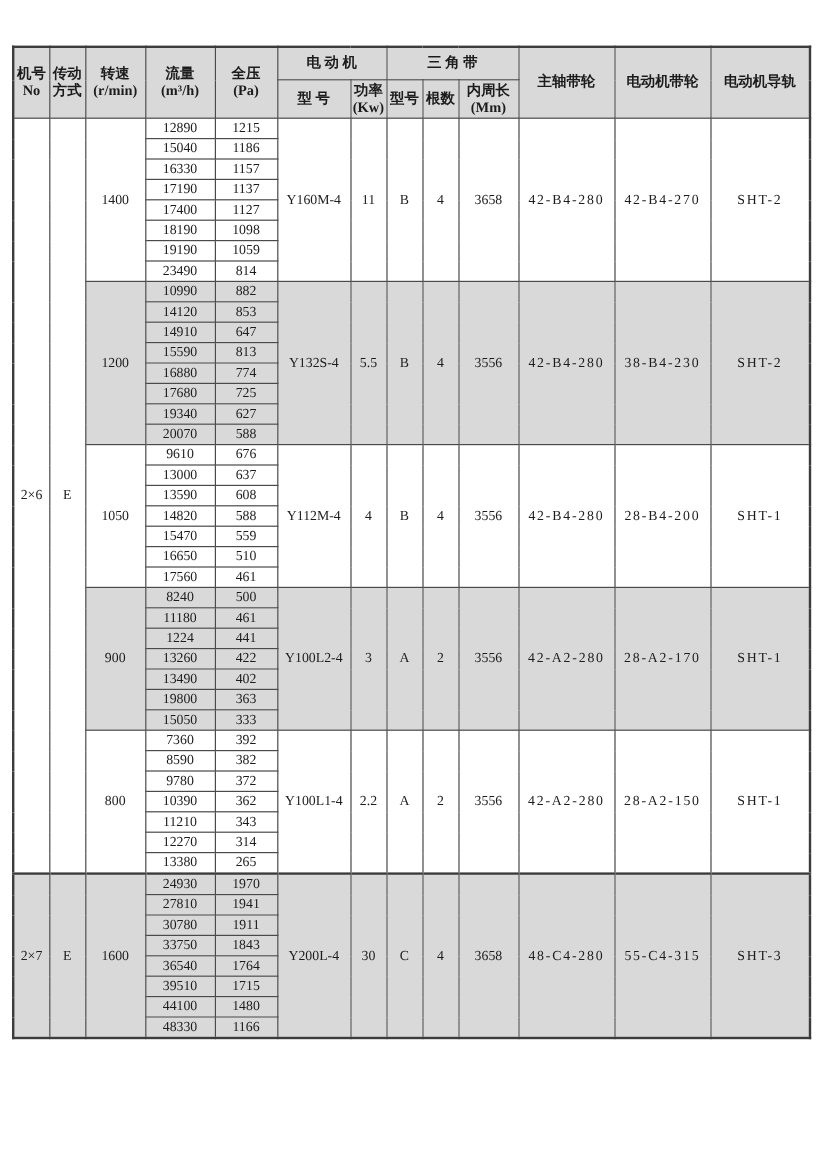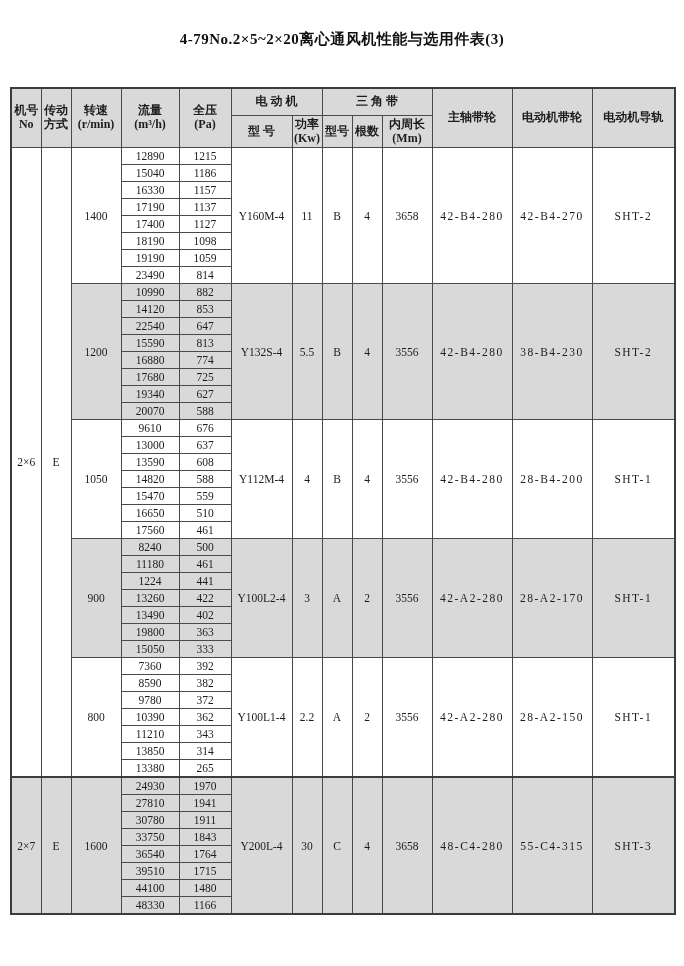--- a/index.html
+++ b/index.html
@@ -58,21 +58,20 @@
   table.main-table td.shaded { background: #d9d9d9; }
   table.main-table td.spaced { letter-spacing: 1.5px; }
   table.main-table tr.section-start td { border-top: 2px solid #3c3c3c; }
   .sub { font-weight: bold; }
 </style>
 </head>
 <body>
 
 <div class="page">
 
-  <div class="page-title">4-79No.2×5~2×20离心通风机性能与选用件表(3)</div>
 
   <table class="main-table">
     <colgroup>
       <col style="width:30px">
         <col style="width:30px">
         <col style="width:50px">
       <col style="width:58px">
         <col style="width:52px">
         <col style="width:61px">
       <col style="width:30px">
@@ -180,21 +179,21 @@
           <td rowspan="8" class="shaded">3556</td>
           <td rowspan="8" class="shaded spaced">42-B4-280</td>
           <td rowspan="8" class="shaded spaced">38-B4-230</td>
           <td rowspan="8" class="shaded spaced">SHT-2</td>
         </tr>
         <tr>
           <td class="shaded">14120</td>
           <td class="shaded">853</td>
         </tr>
         <tr>
-          <td class="shaded">22540</td>
+          <td class="shaded">14910</td>
           <td class="shaded">647</td>
         </tr>
         <tr>
           <td class="shaded">15590</td>
           <td class="shaded">813</td>
         </tr>
         <tr>
           <td class="shaded">16880</td>
           <td class="shaded">774</td>
         </tr>
@@ -307,21 +306,21 @@
         </tr>
         <tr>
           <td>10390</td>
           <td>362</td>
         </tr>
         <tr>
           <td>11210</td>
           <td>343</td>
         </tr>
         <tr>
-          <td>13850</td>
+          <td>12270</td>
           <td>314</td>
         </tr>
         <tr>
           <td>13380</td>
           <td>265</td>
         </tr>
         <tr class="section-start">
           <td rowspan="8" class="shaded">2×7</td>
           <td rowspan="8" class="shaded">E</td>
           <td rowspan="8" class="shaded">1600</td>

